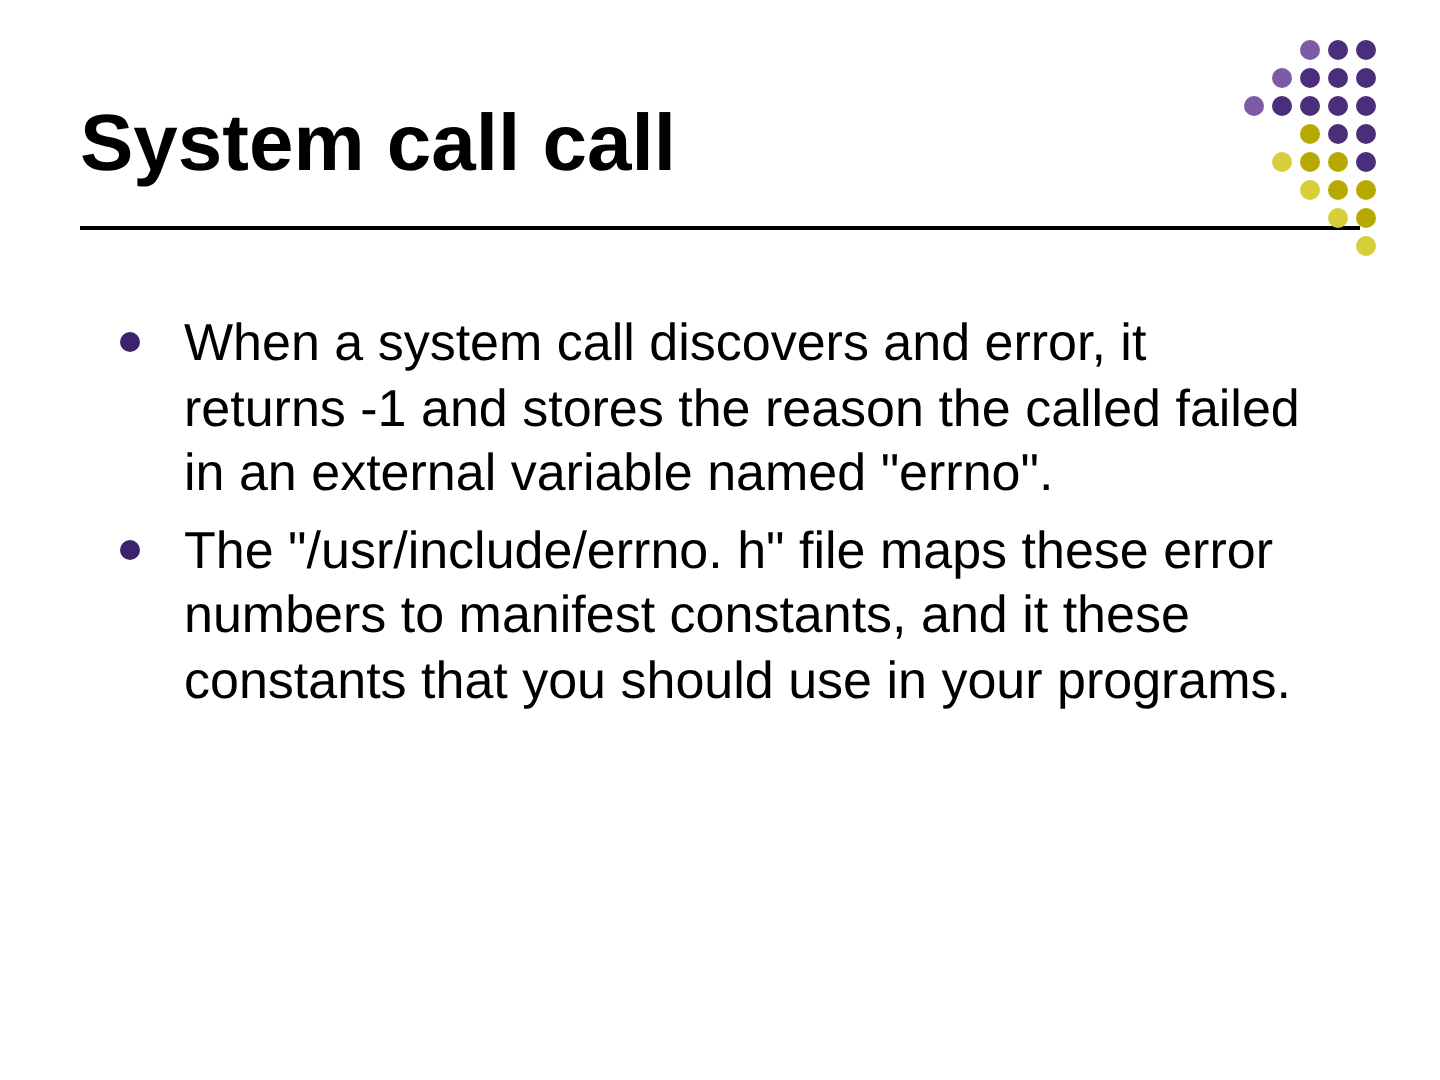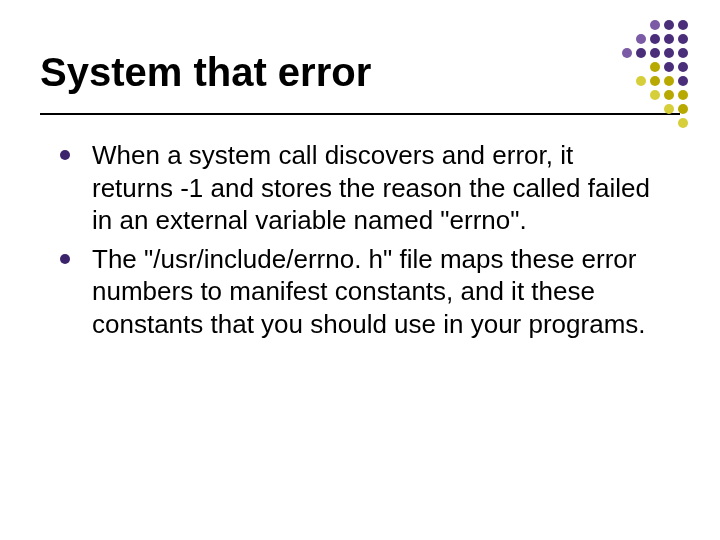--- a/index.html
+++ b/index.html
@@ -1,21 +1,21 @@
 <!DOCTYPE html>
 <html><head>
 <meta charset="utf-8">
 <style>
   * { margin: 0; padding: 0; box-sizing: border-box; }
   html, body { width: 720px; height: 540px; background: #fff; font-family: Arial, Helvetica, sans-serif; overflow: hidden; }
   .slide { position: relative; width: 720px; height: 540px; }
   .title-wrap { padding: 50px 40px 10px 40px; }
   .title { font-size: 40px; font-weight: bold; color: #000; letter-spacing: 0; }
   .rule { border: none; border-bottom: 2px solid #000; margin: 8px 40px 0 40px; }
-  .bullets { list-style: none; padding: 24px 70px 0 60px; }
+  .bullets { list-style: none; padding: 40px 70px 0 60px; }
   .bullets li { display: flex; align-items: flex-start; margin-bottom: 6px; }
   .bullet-dot { flex: 0 0 auto; width: 10px; height: 10px; border-radius: 50%; background: #3b246b; margin-top: 11px; margin-right: 22px; }
   .bullet-text { font-size: 26px; line-height: 1.25; color: #000; }
   .corner { position: absolute; top: 20px; right: 32px; display: grid; grid-template-columns: repeat(6, 10px); grid-auto-rows: 10px; gap: 4px; }
   .d { width: 10px; height: 10px; border-radius: 50%; }
   .c0 { background: transparent; }
   .c1 { background: #7b5aa6; }
   .c2 { background: #4a2e7a; }
   .c3 { background: #b8a900; }
   .c4 { background: #d6cf3a; }
@@ -70,21 +70,21 @@
       <div class="d c3"></div>
       <div class="d c0"></div>
       <div class="d c0"></div>
       <div class="d c0"></div>
       <div class="d c0"></div>
       <div class="d c0"></div>
       <div class="d c4"></div>
     </div>
 
   <div class="title-wrap">
-    <h1 class="title">System that error</h1>
+    <h1 class="title">System call call</h1>
   </div>
   <hr class="rule">
 
   <ul class="bullets">
     <li>
       <span class="bullet-dot"></span>
       <span class="bullet-text">When a system call discovers and error, it returns -1 and stores the reason the called failed in an external variable named "errno".</span>
     </li>
     <li>
       <span class="bullet-dot"></span>

